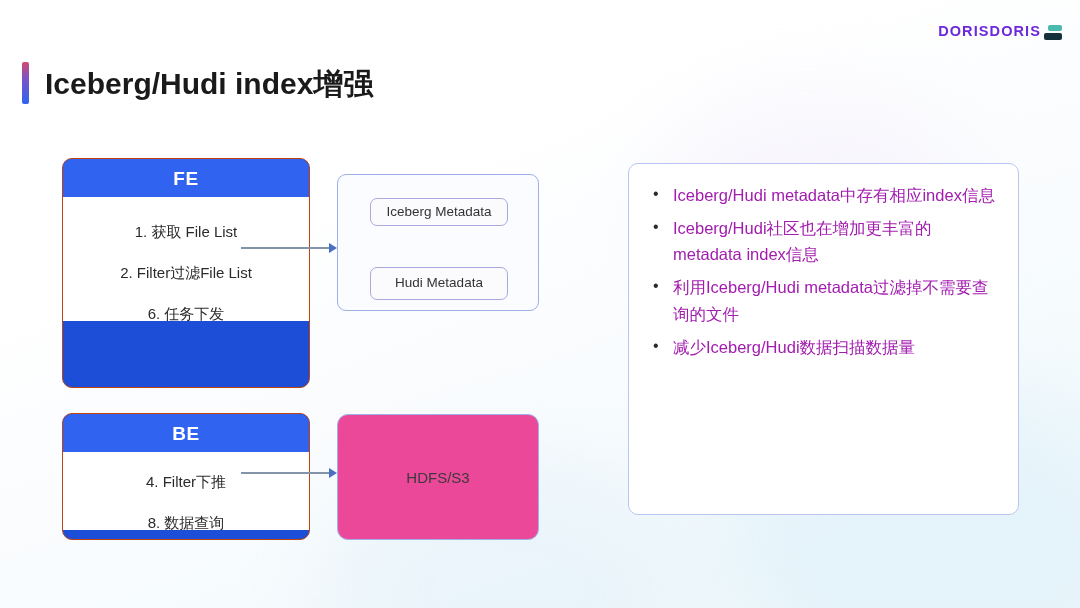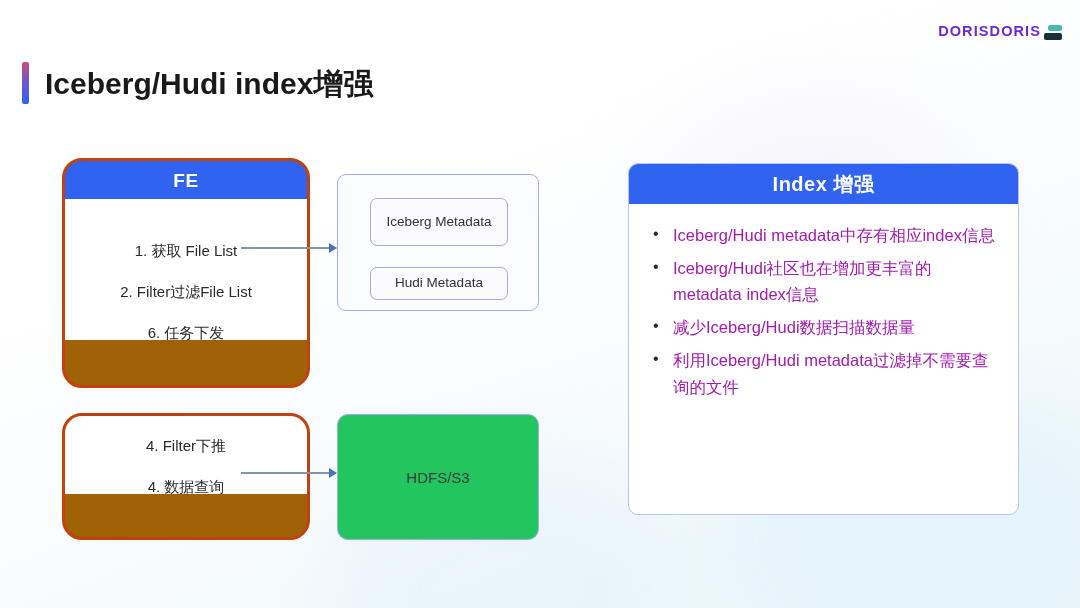--- a/index.html
+++ b/index.html
@@ -106,23 +106,23 @@
     position: absolute;
     left: 0; top: 8px;
     width: 18px; height: 7px;
     border-radius: 2px;
     background: #17313c;
   }
 
   
   .panel {
     position: absolute;
-    background: #a16207;
-    border: 3px solid #c2410c;
-    border-radius: 20px;
+    background: #1d4ed8;
+    border: 1px solid #c2410c;
+    border-radius: 10px;
     box-sizing: border-box;
     overflow: hidden;
   }
   .panel-head {
     background: #2f63f0;
     color: #ffffff;
     font-weight: bold;
     text-align: center;
     font-size: 19px;
     letter-spacing: 0.5px;
@@ -151,21 +151,21 @@
     list-style: none;
     margin: 0;
     padding: 0;
   }
   .step-item {
     font-size: 15px;
     color: #2b2b2b;
     text-align: center;
     line-height: 1;
   }
-  #fe-panel .step-list { padding-top: 44px; }
+  #fe-panel .step-list { padding-top: 27px; }
   #fe-panel .step-item { margin-bottom: 26px; }
   #be-panel .step-list { padding-top: 22px; }
   #be-panel .step-item { margin-bottom: 26px; }
 
   
   #meta-box {
     position: absolute;
     left: 337px; top: 174px;
     width: 202px; height: 137px;
     border: 1px solid #9fb0e8;
@@ -182,31 +182,31 @@
     background: #fbfbfe;
     box-sizing: border-box;
     display: flex;
     align-items: center;
     justify-content: center;
     text-align: center;
     font-size: 13.5px;
     color: #333333;
     line-height: 1.25;
   }
-  #meta-chip-iceberg { top: 23px; height: 48px; }
+  #meta-chip-iceberg { top: 23px; height: 28px; }
   #meta-chip-hudi { top: 92px; height: 33px; }
 
   
   #storage-box {
     position: absolute;
     left: 337px; top: 414px;
     width: 202px; height: 126px;
     border: 1px solid #9fb0e8;
     border-radius: 11px;
-    background: #22c55e;
+    background: #ec4899;
     box-sizing: border-box;
     display: flex;
     align-items: center;
     justify-content: center;
     font-size: 15px;
     color: #3b3b3b;
   }
 
   
   .arrow {
@@ -298,24 +298,25 @@
   <div class="panel-body">
     <ul class="step-list">
       <li class="step-item">1. 获取 File List</li>
       <li class="step-item">2. Filter过滤File List</li>
       <li class="step-item">6. 任务下发</li>
     </ul>
   </div>
 </div>
 
 <div class="panel" id="be-panel">
+  <div class="panel-head">BE</div>
   <div class="panel-body">
     <ul class="step-list">
       <li class="step-item">4. Filter下推</li>
-      <li class="step-item">4. 数据查询</li>
+      <li class="step-item">8. 数据查询</li>
     </ul>
   </div>
 </div>
 
 <div class="arrow" id="arrow-fe">
   <div class="shaft"></div>
   <div class="head"></div>
 </div>
 <div class="arrow" id="arrow-be">
   <div class="shaft"></div>
@@ -323,20 +324,19 @@
 </div>
 
 <div id="meta-box">
   <div class="meta-chip" id="meta-chip-iceberg">Iceberg Metadata</div>
   <div class="meta-chip" id="meta-chip-hudi">Hudi Metadata</div>
 </div>
 
 <div id="storage-box">HDFS/S3</div>
 
 <div id="index-panel">
-  <div class="panel-head">Index 增强</div>
   <ul class="bullet-list">
     <li class="bullet-item">Iceberg/Hudi metadata中存有相应index信息</li>
     <li class="bullet-item">Iceberg/Hudi社区也在增加更丰富的metadata index信息</li>
+    <li class="bullet-item">利用Iceberg/Hudi metadata过滤掉不需要查询的文件</li>
     <li class="bullet-item">减少Iceberg/Hudi数据扫描数据量</li>
-    <li class="bullet-item">利用Iceberg/Hudi metadata过滤掉不需要查询的文件</li>
   </ul>
 </div>
 
 </body></html>

